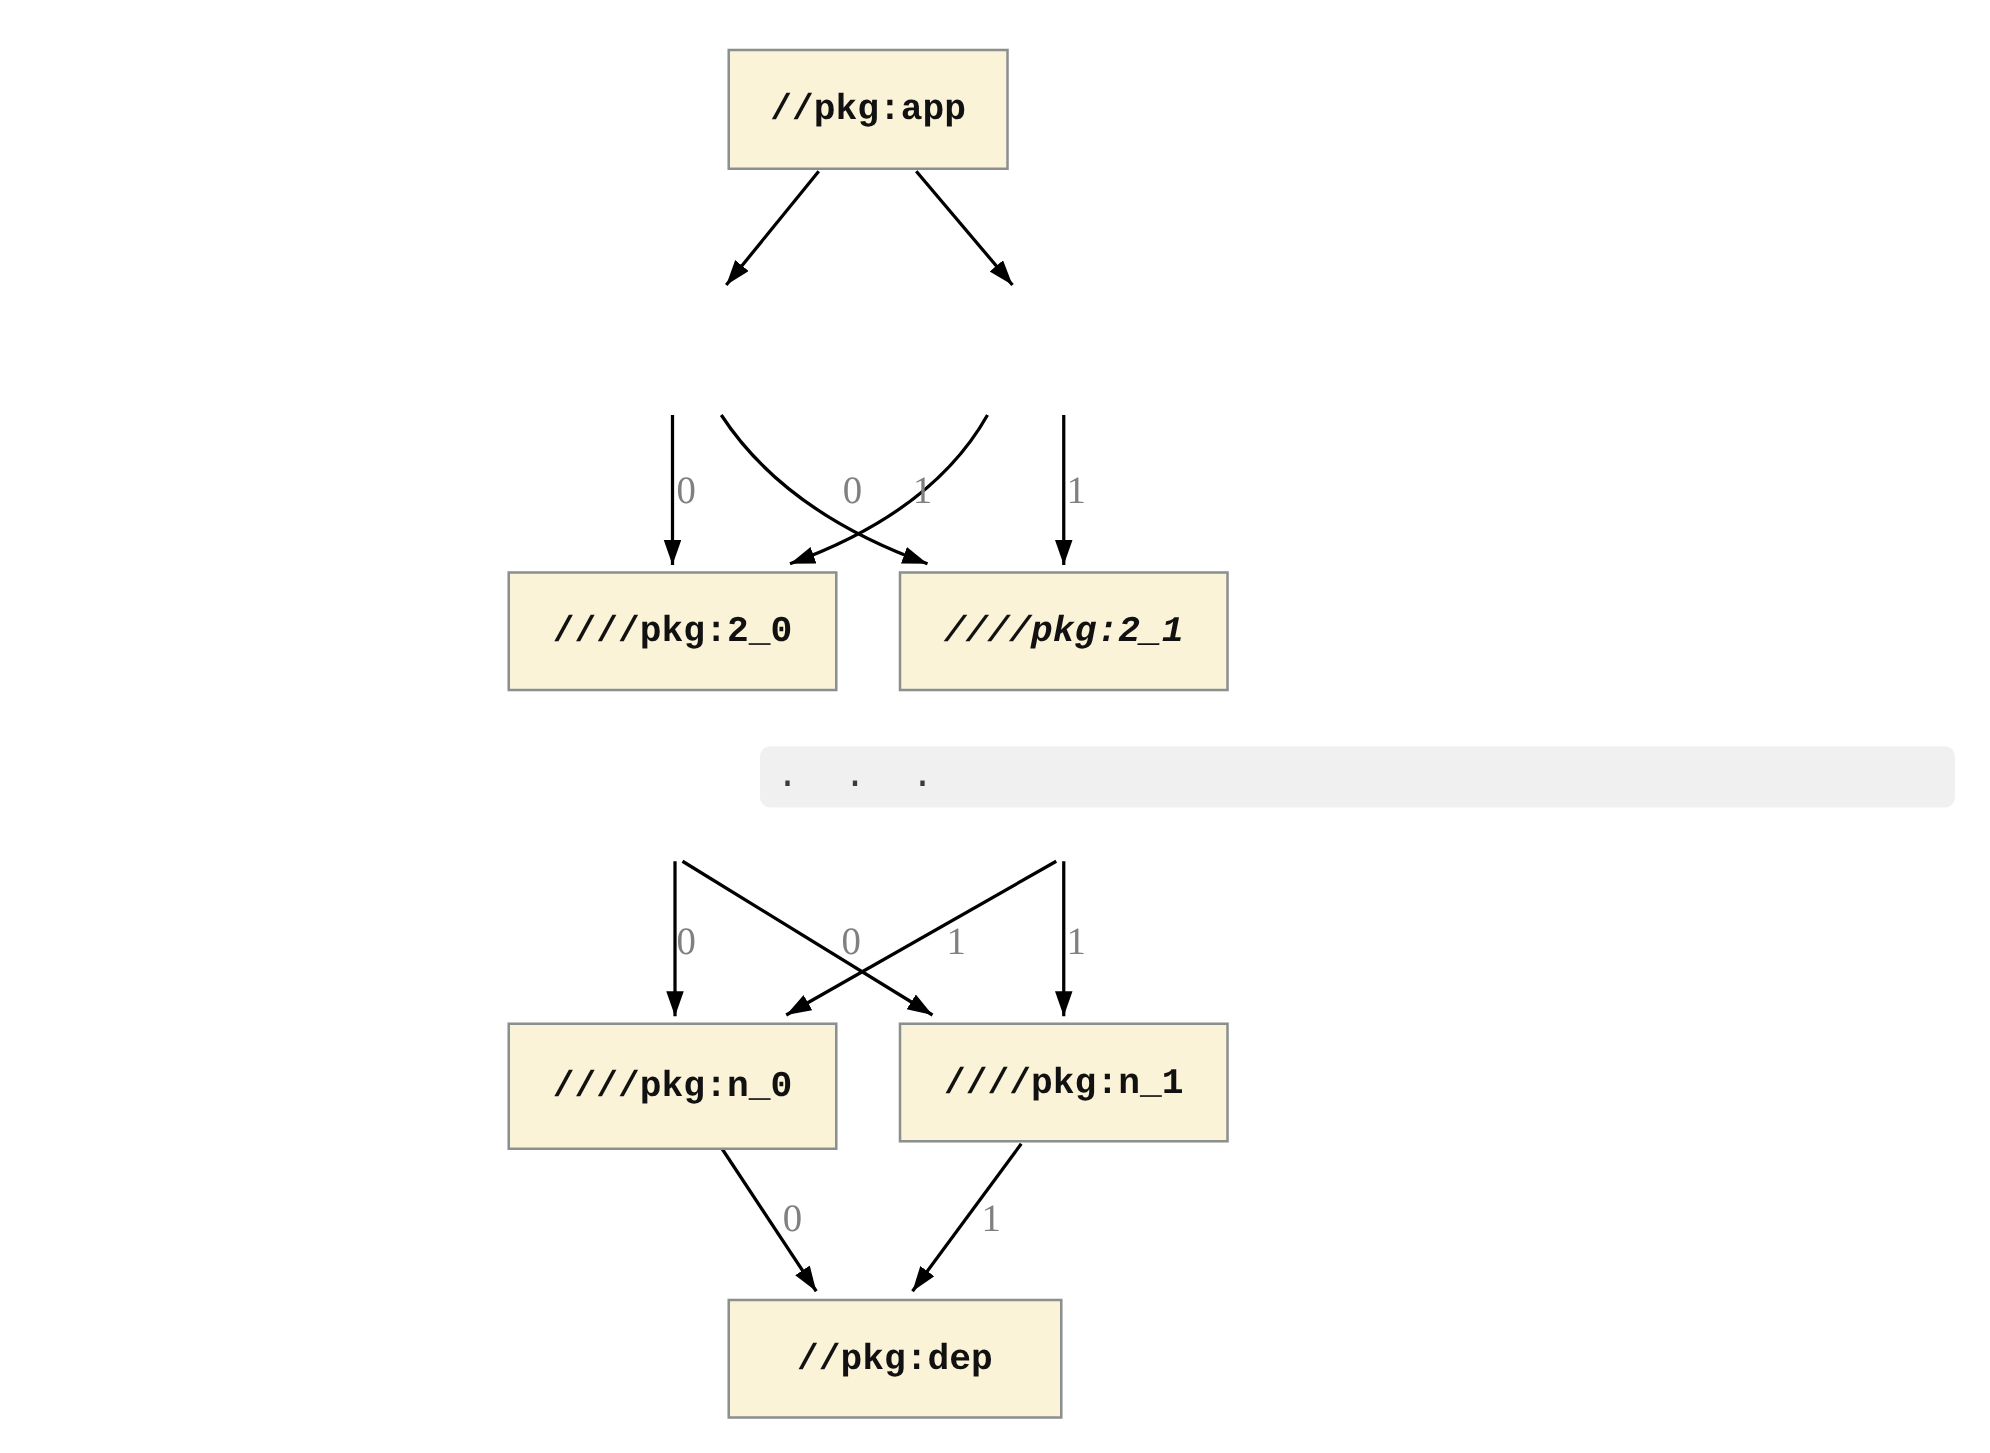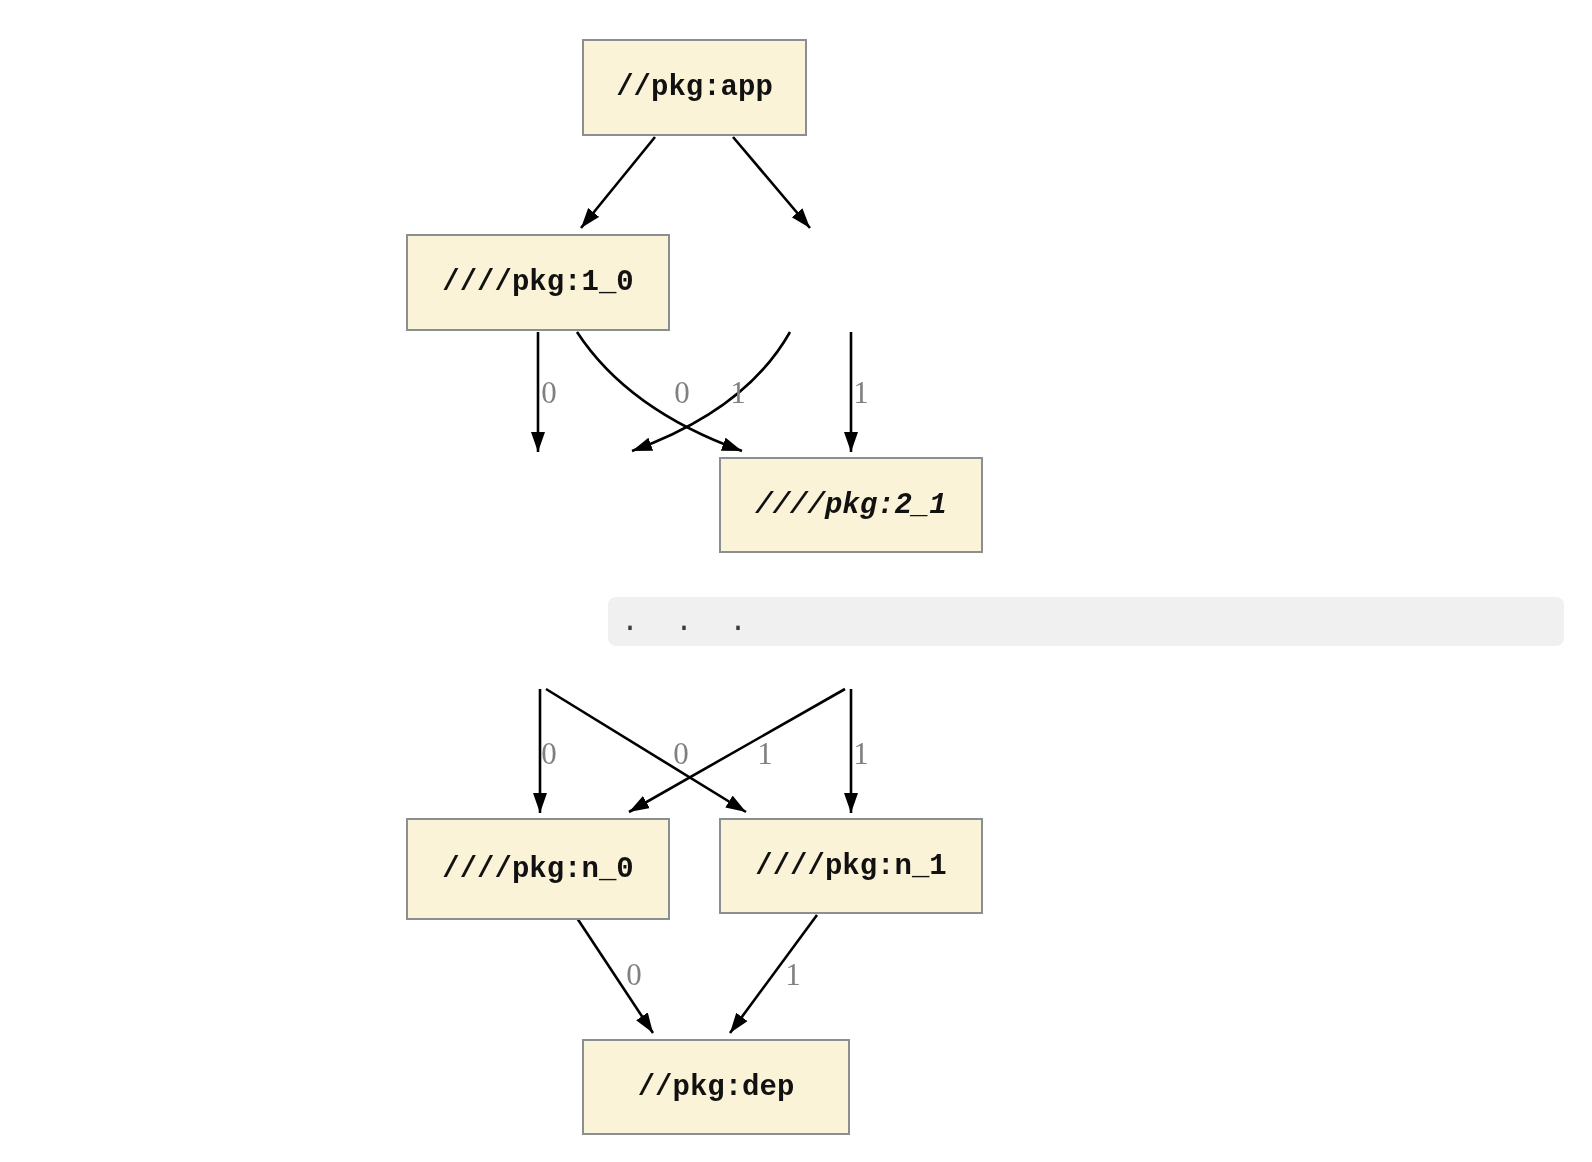--- a/index.html
+++ b/index.html
@@ -76,22 +76,22 @@
       <path d="M845,689 L629,812" marker-end="url(#arrow)"></path>
       <path d="M851,689 L851,813" marker-end="url(#arrow)"></path>
       <path d="M575,915 L653,1033" marker-end="url(#arrow)"></path>
       <path d="M817,915 L730,1033" marker-end="url(#arrow)"></path>
     </g>
   </svg>
 
   <div class="node" style="left:582px; top:39px;  width:225px; height:97px;">
     <span>//pkg:app</span>
   </div>
-  <div class="node" style="left:406px; top:234px; width:264px; height:97px;">
-    <span>////pkg:1_0</span>
+  <div class="node" style="left:406px; top:457px; width:264px; height:96px;">
+    <span>////pkg:2_0</span>
   </div>
   <div class="node" style="left:719px; top:457px; width:264px; height:96px;font-style:italic;">
     <span>////pkg:2_1</span>
   </div>
   <div class="node" style="left:406px; top:818px; width:264px; height:102px;">
     <span>////pkg:n_0</span>
   </div>
   <div class="node" style="left:719px; top:818px; width:264px; height:96px;">
     <span>////pkg:n_1</span>
   </div>

